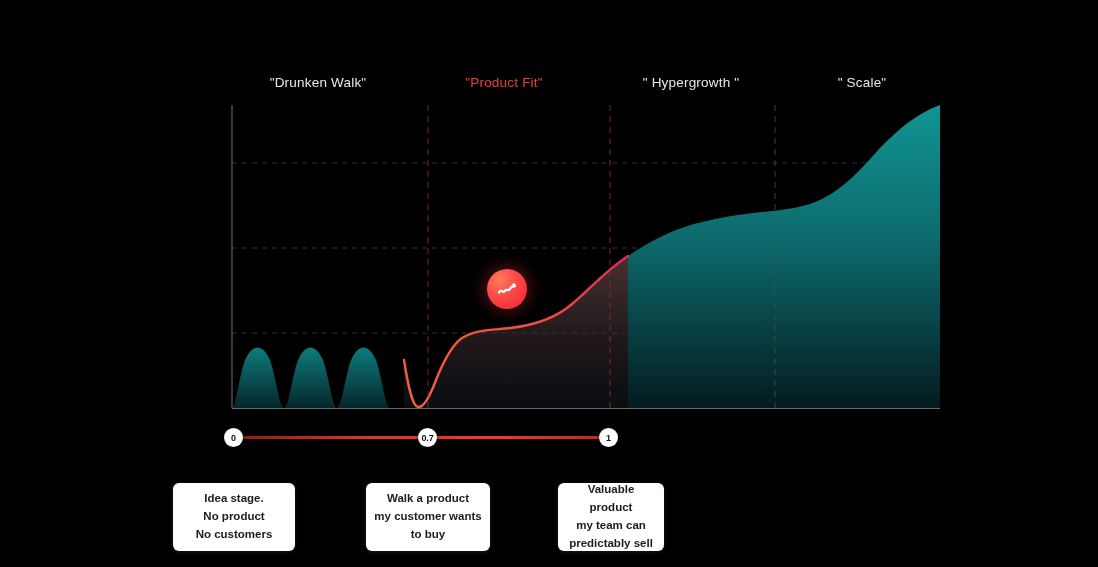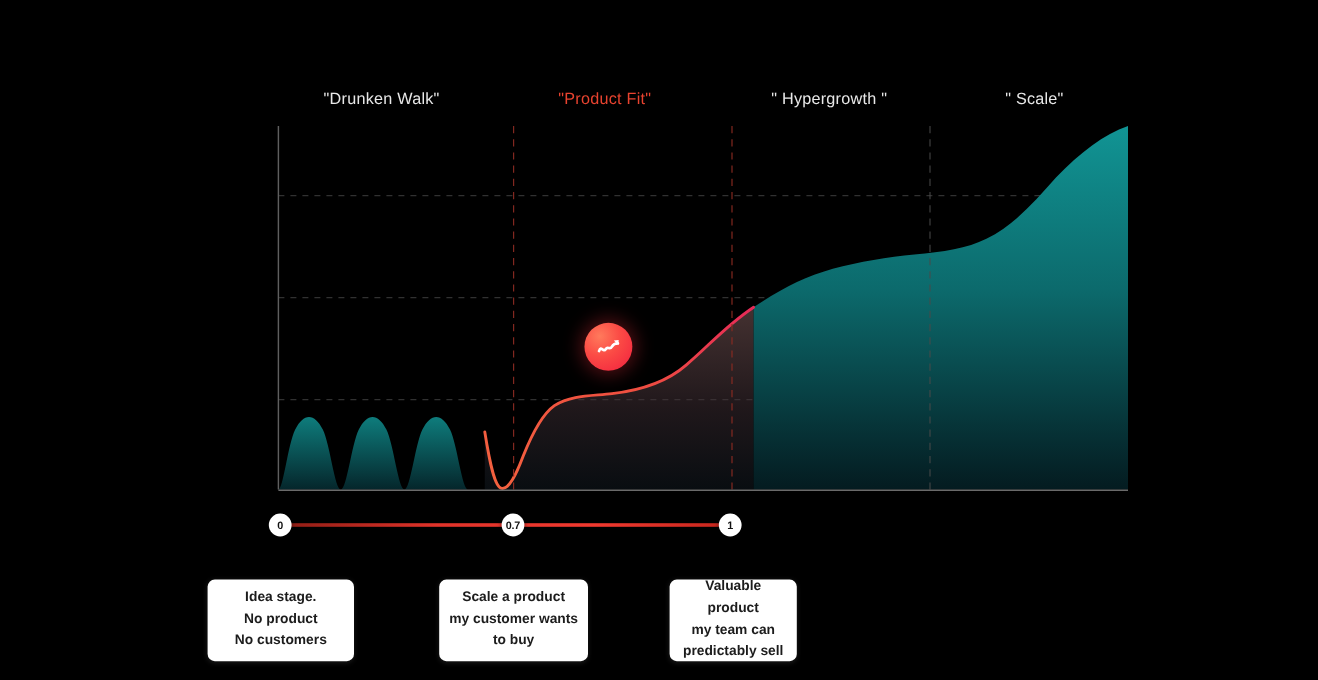--- a/index.html
+++ b/index.html
@@ -164,20 +164,20 @@
       <span>0.7</span>
     </div>
     <div class="slider-knob" style="left:599px;top:428px;pointer-events:auto">
       <span>1</span>
     </div>
   </div>
 
   <div class="card" style="left:173px;width:122px">Idea stage.
 No product
 No customers</div>
-  <div class="card" style="left:366px;width:124px">Scale a product
+  <div class="card" style="left:366px;width:124px">Walk a product
 my customer wants
 to buy</div>
   <div class="card" style="left:558px;width:106px">Valuable product
 my team can
 predictably sell</div>
 
 </div>
 
 </body></html>

